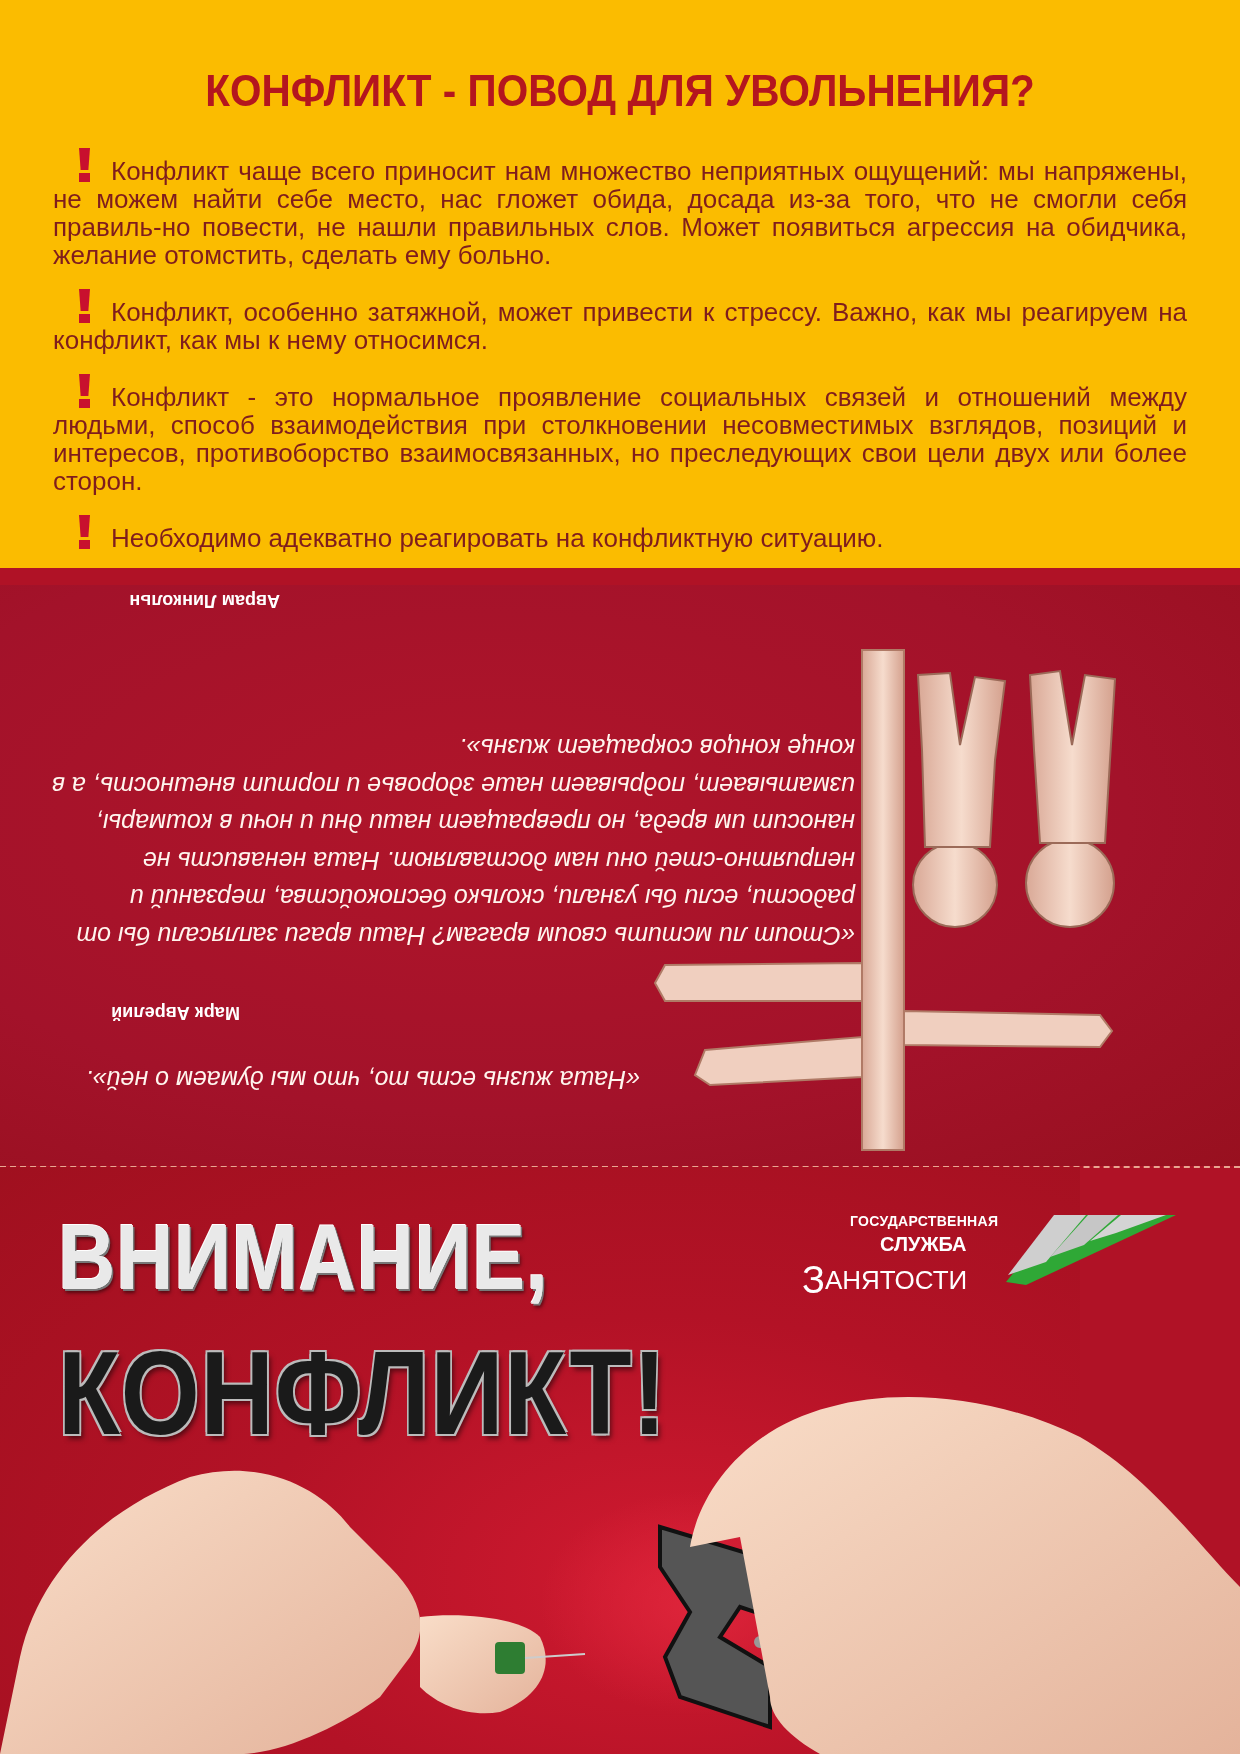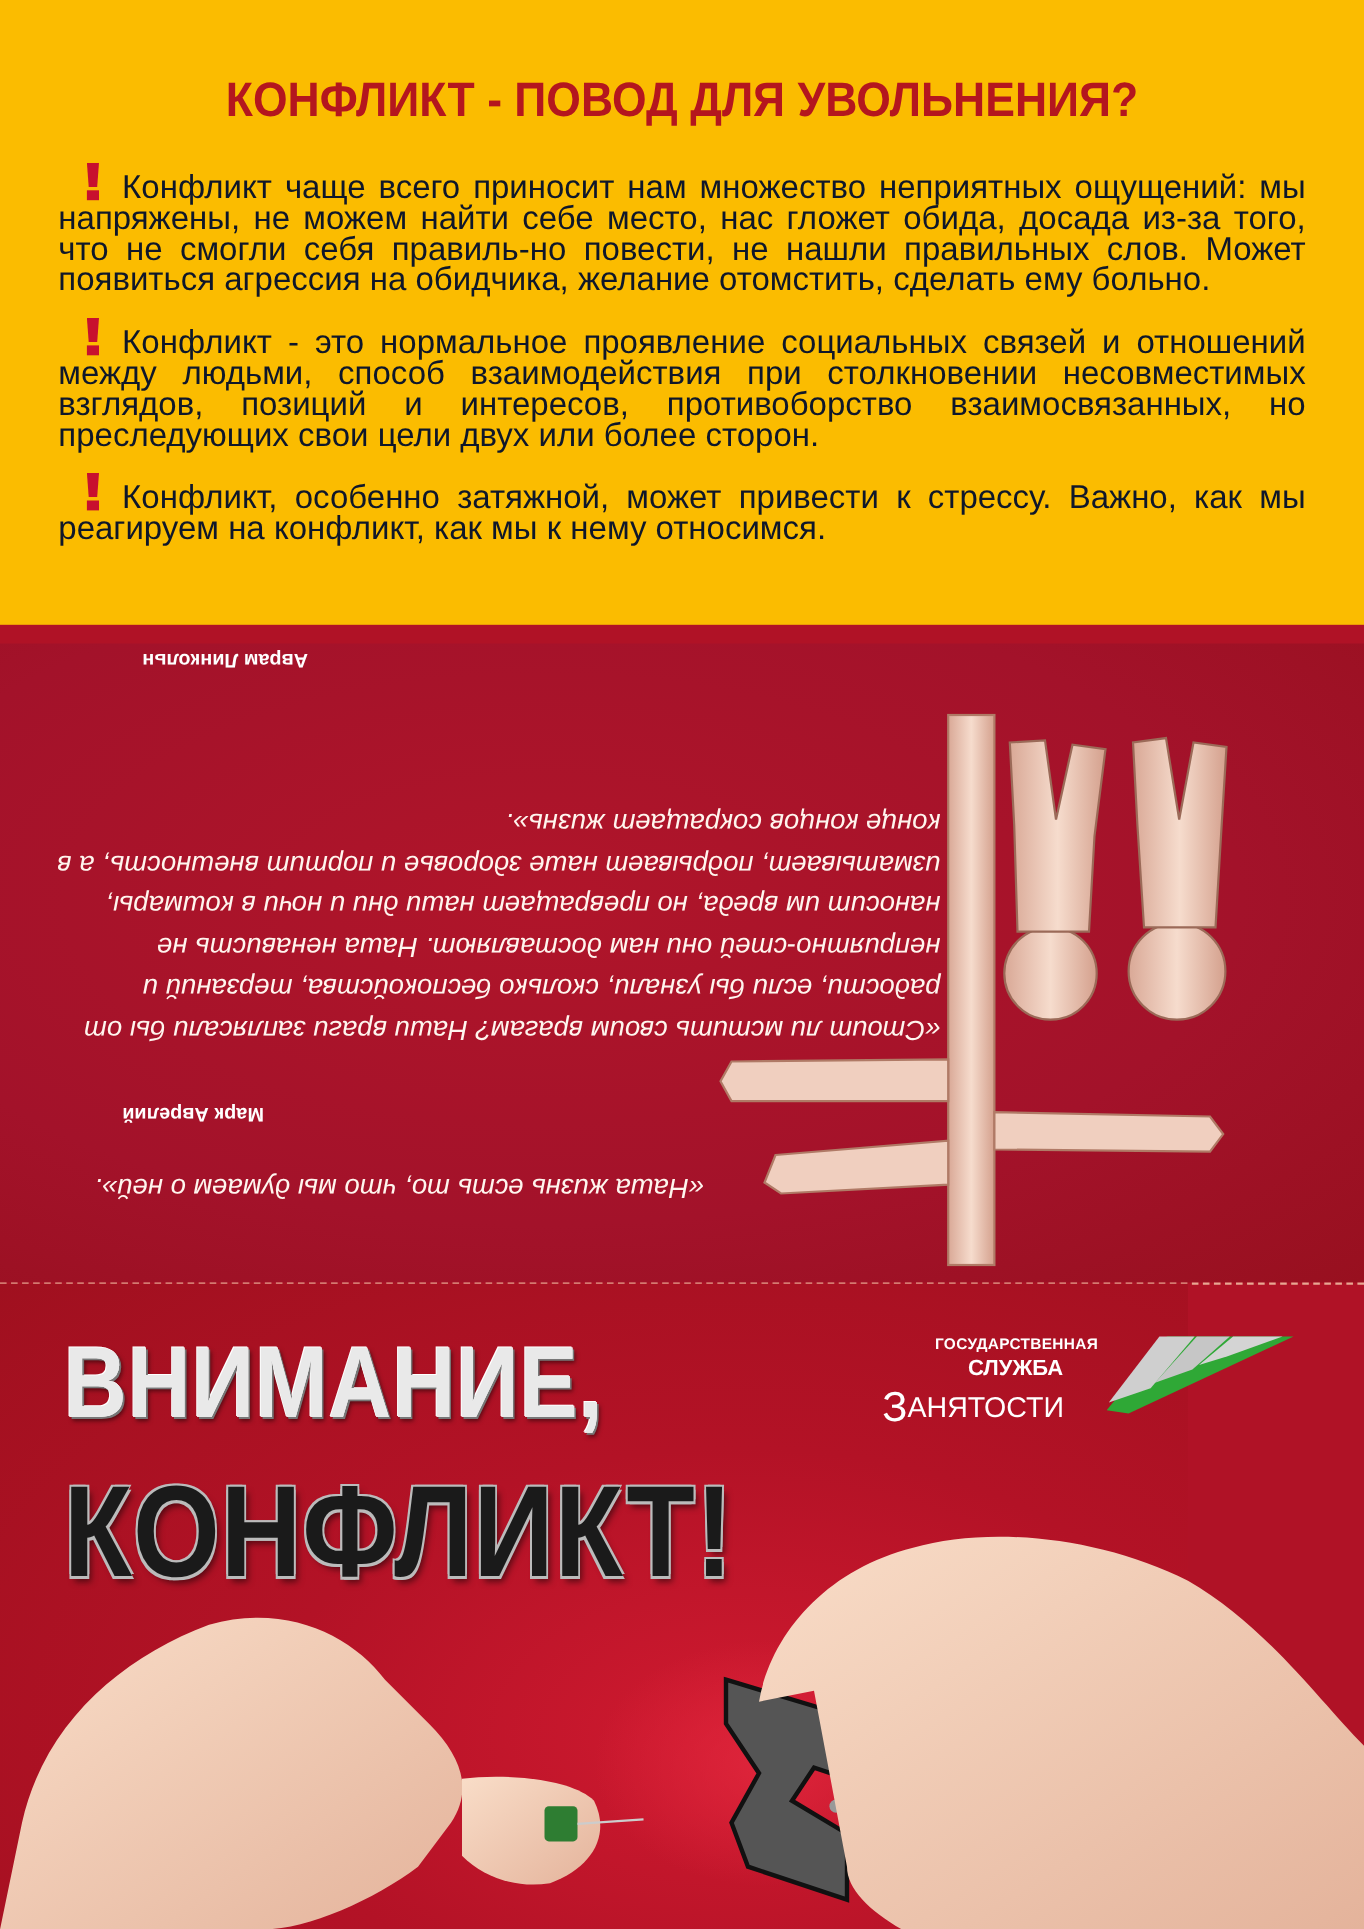--- a/index.html
+++ b/index.html
@@ -5,21 +5,21 @@
   *{box-sizing:border-box;margin:0;padding:0;}
   html,body{width:1240px;height:1754px;overflow:hidden;background:#b01226;}
   body{position:relative;font-family:"Liberation Sans","DejaVu Sans",sans-serif;}
 
   
   .top{position:absolute;left:0;top:0;width:1240px;height:568px;background:#fbbc00;}
   .top-title{position:absolute;left:0;top:66px;width:1240px;text-align:center;
     font-family:"Liberation Sans",sans-serif;font-weight:bold;font-size:44px;
     color:#b4161e;letter-spacing:0px;transform:scaleX(0.92);transform-origin:center;}
   .bullets{position:absolute;left:53px;top:148px;width:1134px;}
-  .bullet{position:relative;font-size:30px;line-height:28px;color:#0f172a;
+  .bullet{position:relative;font-size:26px;line-height:28px;color:#7f1d1d;
     text-align:justify;margin-bottom:20px;}
   .bullet .mark{display:inline-block;width:14px;height:34px;position:relative;
     margin-left:24px;margin-right:20px;vertical-align:-2px;}
   .bullet .mark::before{content:"";position:absolute;left:2px;top:0;width:11px;height:22px;
     background:#c8102e;clip-path:polygon(0 0,100% 0,85% 100%,15% 100%);}
   .bullet .mark::after{content:"";position:absolute;left:2px;top:25px;width:11px;height:9px;background:#c8102e;}
 
   
   .mid{position:absolute;left:0;top:585px;width:1240px;height:581px;
     background:radial-gradient(ellipse at 40% 40%,#b0152a 0%,#a3122a 60%,#98101f 100%);}
@@ -56,22 +56,23 @@
 
   .hands{position:absolute;left:0;top:200px;width:1240px;height:387px;}
 </style>
 </head>
 <body>
 
 <section class="top">
   <h1 class="top-title">КОНФЛИКТ - ПОВОД ДЛЯ УВОЛЬНЕНИЯ?</h1>
   <div class="bullets">
     <p class="bullet"><span class="mark"></span><span>Конфликт чаще всего приносит нам множество неприятных ощущений: мы напряжены, не можем найти себе место, нас гложет обида, досада из-за того, что не смогли себя правиль-но повести, не нашли правильных слов. Может появиться агрессия на обидчика, желание отомстить, сделать ему больно.</span></p>
+    <p class="bullet"><span class="mark"></span><span>Конфликт, особенно затяжной, может привести к стрессу. Важно, как мы реагируем на конфликт, как мы к нему относимся.</span></p>
     <p class="bullet"><span class="mark"></span><span>Конфликт - это нормальное проявление социальных связей и отношений между людьми, способ взаимодействия при столкновении несовместимых взглядов, позиций и интересов, противоборство взаимосвязанных, но преследующих свои цели двух или более сторон.</span></p>
-    <p class="bullet"><span class="mark"></span><span>Конфликт, особенно затяжной, может привести к стрессу. Важно, как мы реагируем на конфликт, как мы к нему относимся.</span></p>
+    <p class="bullet"><span class="mark"></span><span>Необходимо адекватно реагировать на конфликтную ситуацию.</span></p>
   </div>
 </section>
 
 <section class="mid">
   <div class="mid-inner">
     <p class="quote quote1">«Наша жизнь есть то, что мы думаем о ней».</p>
     <p class="author author1">Марк Аврелий</p>
     <p class="quote quote2">«Стоит ли мстить своим врагам? Наши враги заплясали бы от радости, если бы узнали, сколько беспокойства, терзаний и неприятно-стей они нам доставляют. Наша ненависть не наносит им вреда, но превращает наши дни и ночи в кошмары, изматывает, подрывает наше здоровье и портит внешность, а в конце концов сокращает жизнь».</p>
     <p class="author author2">Аврам Линкольн</p>
   </div>

